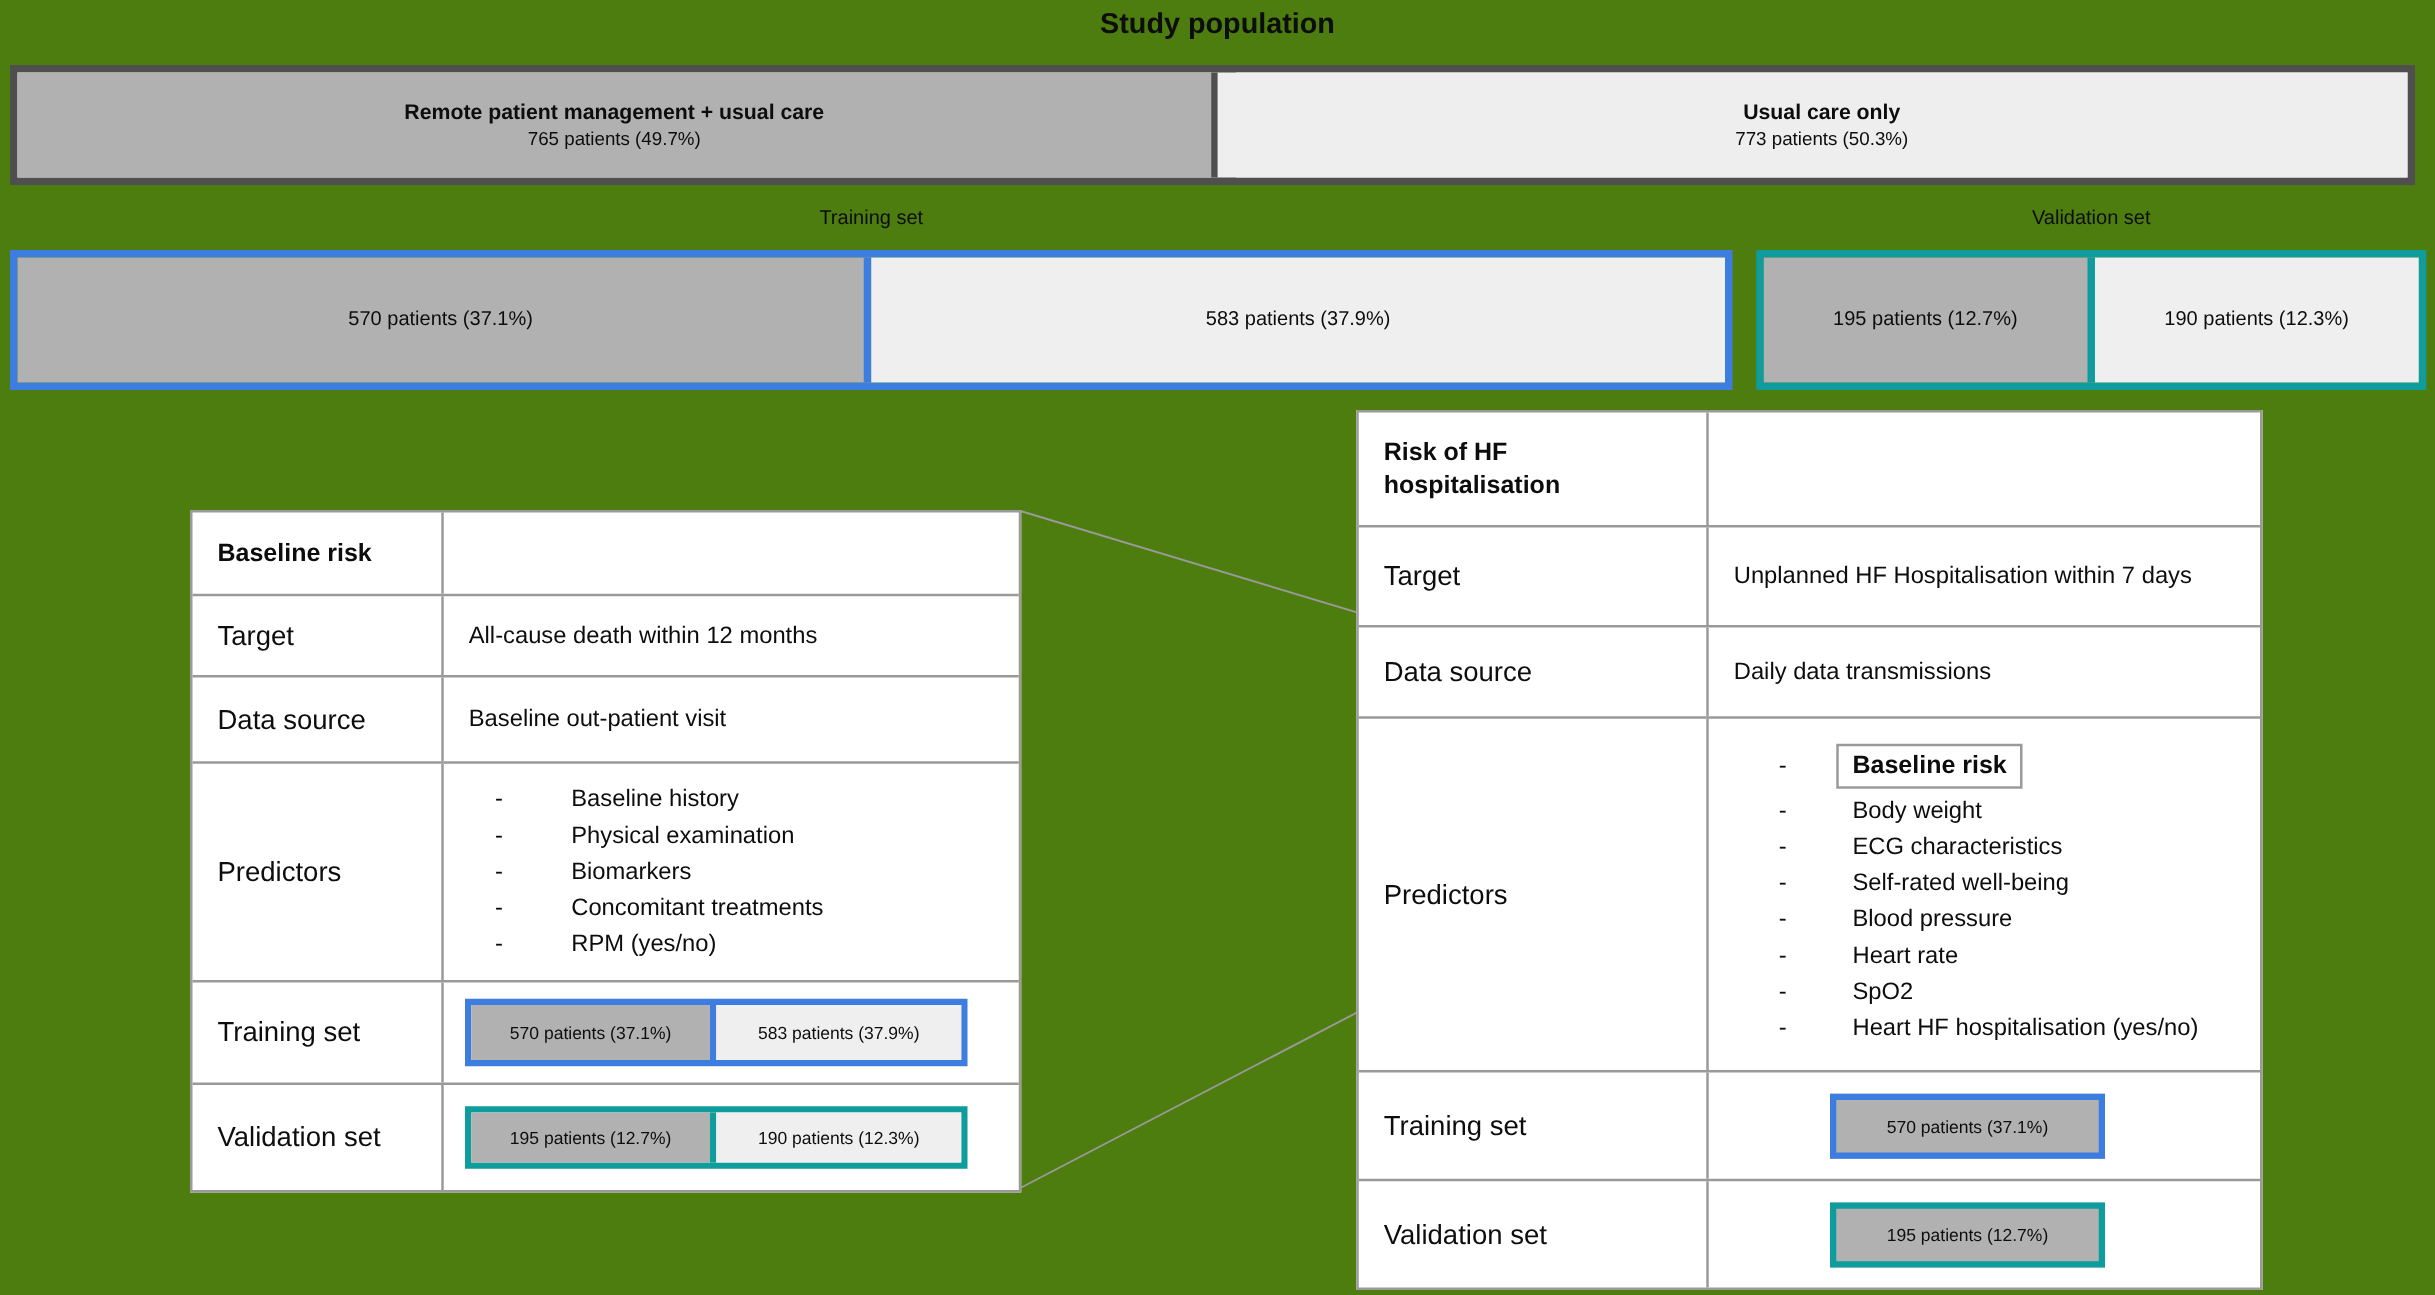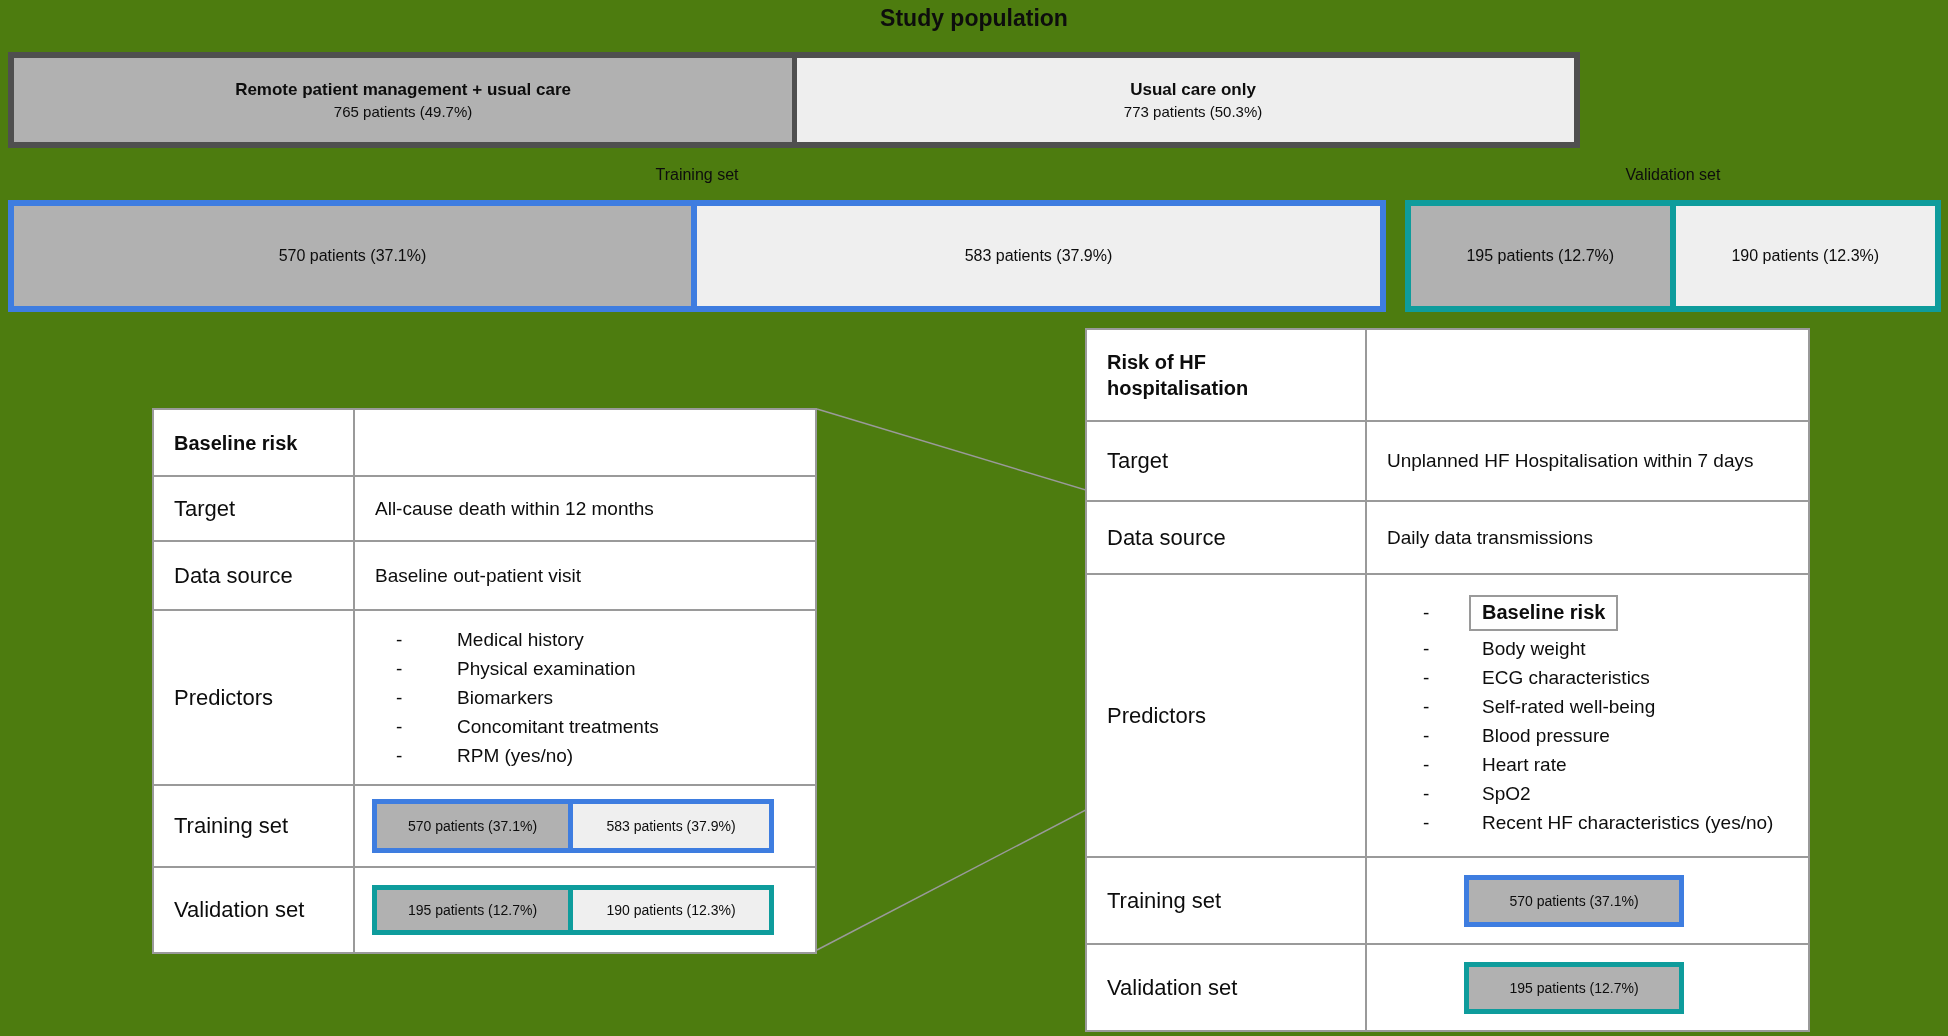--- a/index.html
+++ b/index.html
@@ -8,21 +8,21 @@
     position: relative; width: 1948px; height: 1036px;
     background: #4d7c0f; overflow: hidden;
     font-family: "Liberation Sans", sans-serif; color: #0d0d0d;
   }
 
   
   .title { position:absolute; top:5px; left:0; width:100%;
            text-align:center; font-size:23px; font-weight:bold; }
 
   
-  .top-bar { position:absolute; left:8px; top:52px; width:1572px; height:96px;
+  .top-bar { position:absolute; left:8px; top:52px; width:1924px; height:96px;
              border:6px solid #4f4f4f; display:flex; background:#eeeeee; }
   .top-seg { display:flex; flex-direction:column; justify-content:center;
              align-items:center; gap:3px; }
   .top-seg.rpm { width:50.2%; background:#b1b1b1; border-right:5px solid #4f4f4f; }
   .top-seg.uc  { flex:1; background:#eeeeee;margin-left:15px; }
   .top-label { font-weight:bold; font-size:17px; }
   .top-count { font-size:15px; }
 
   
   .set-label { position:absolute; top:166px; font-size:16px; text-align:center; }
@@ -138,21 +138,21 @@
     </div>
     <div class="t-row bl-r3">
       <div class="t-c1">Data source</div>
       <div class="t-c2 textcell">Baseline out-patient visit</div>
     </div>
     <div class="t-row bl-r4">
       <div class="t-c1">Predictors</div>
       <div class="t-c2">
         <ul class="plist">
           <li>
-              <span>Medical history</span>
+              <span>Baseline history</span>
             </li>
           <li>
               <span>Physical examination</span>
             </li>
           <li>
               <span>Biomarkers</span>
             </li>
           <li>
               <span>Concomitant treatments</span>
             </li>
@@ -214,21 +214,21 @@
           <li>
               <span>Blood pressure</span>
             </li>
           <li>
               <span>Heart rate</span>
             </li>
           <li>
               <span>SpO2</span>
             </li>
           <li>
-              <span>Recent HF characteristics (yes/no)</span>
+              <span>Heart HF hospitalisation (yes/no)</span>
             </li>
         </ul>
       </div>
     </div>
     <div class="t-row hf-r5">
       <div class="t-c1">Training set</div>
       <div class="t-c2">
         <div class="mini-box box-blue">570 patients (37.1%)</div>
       </div>
     </div>

